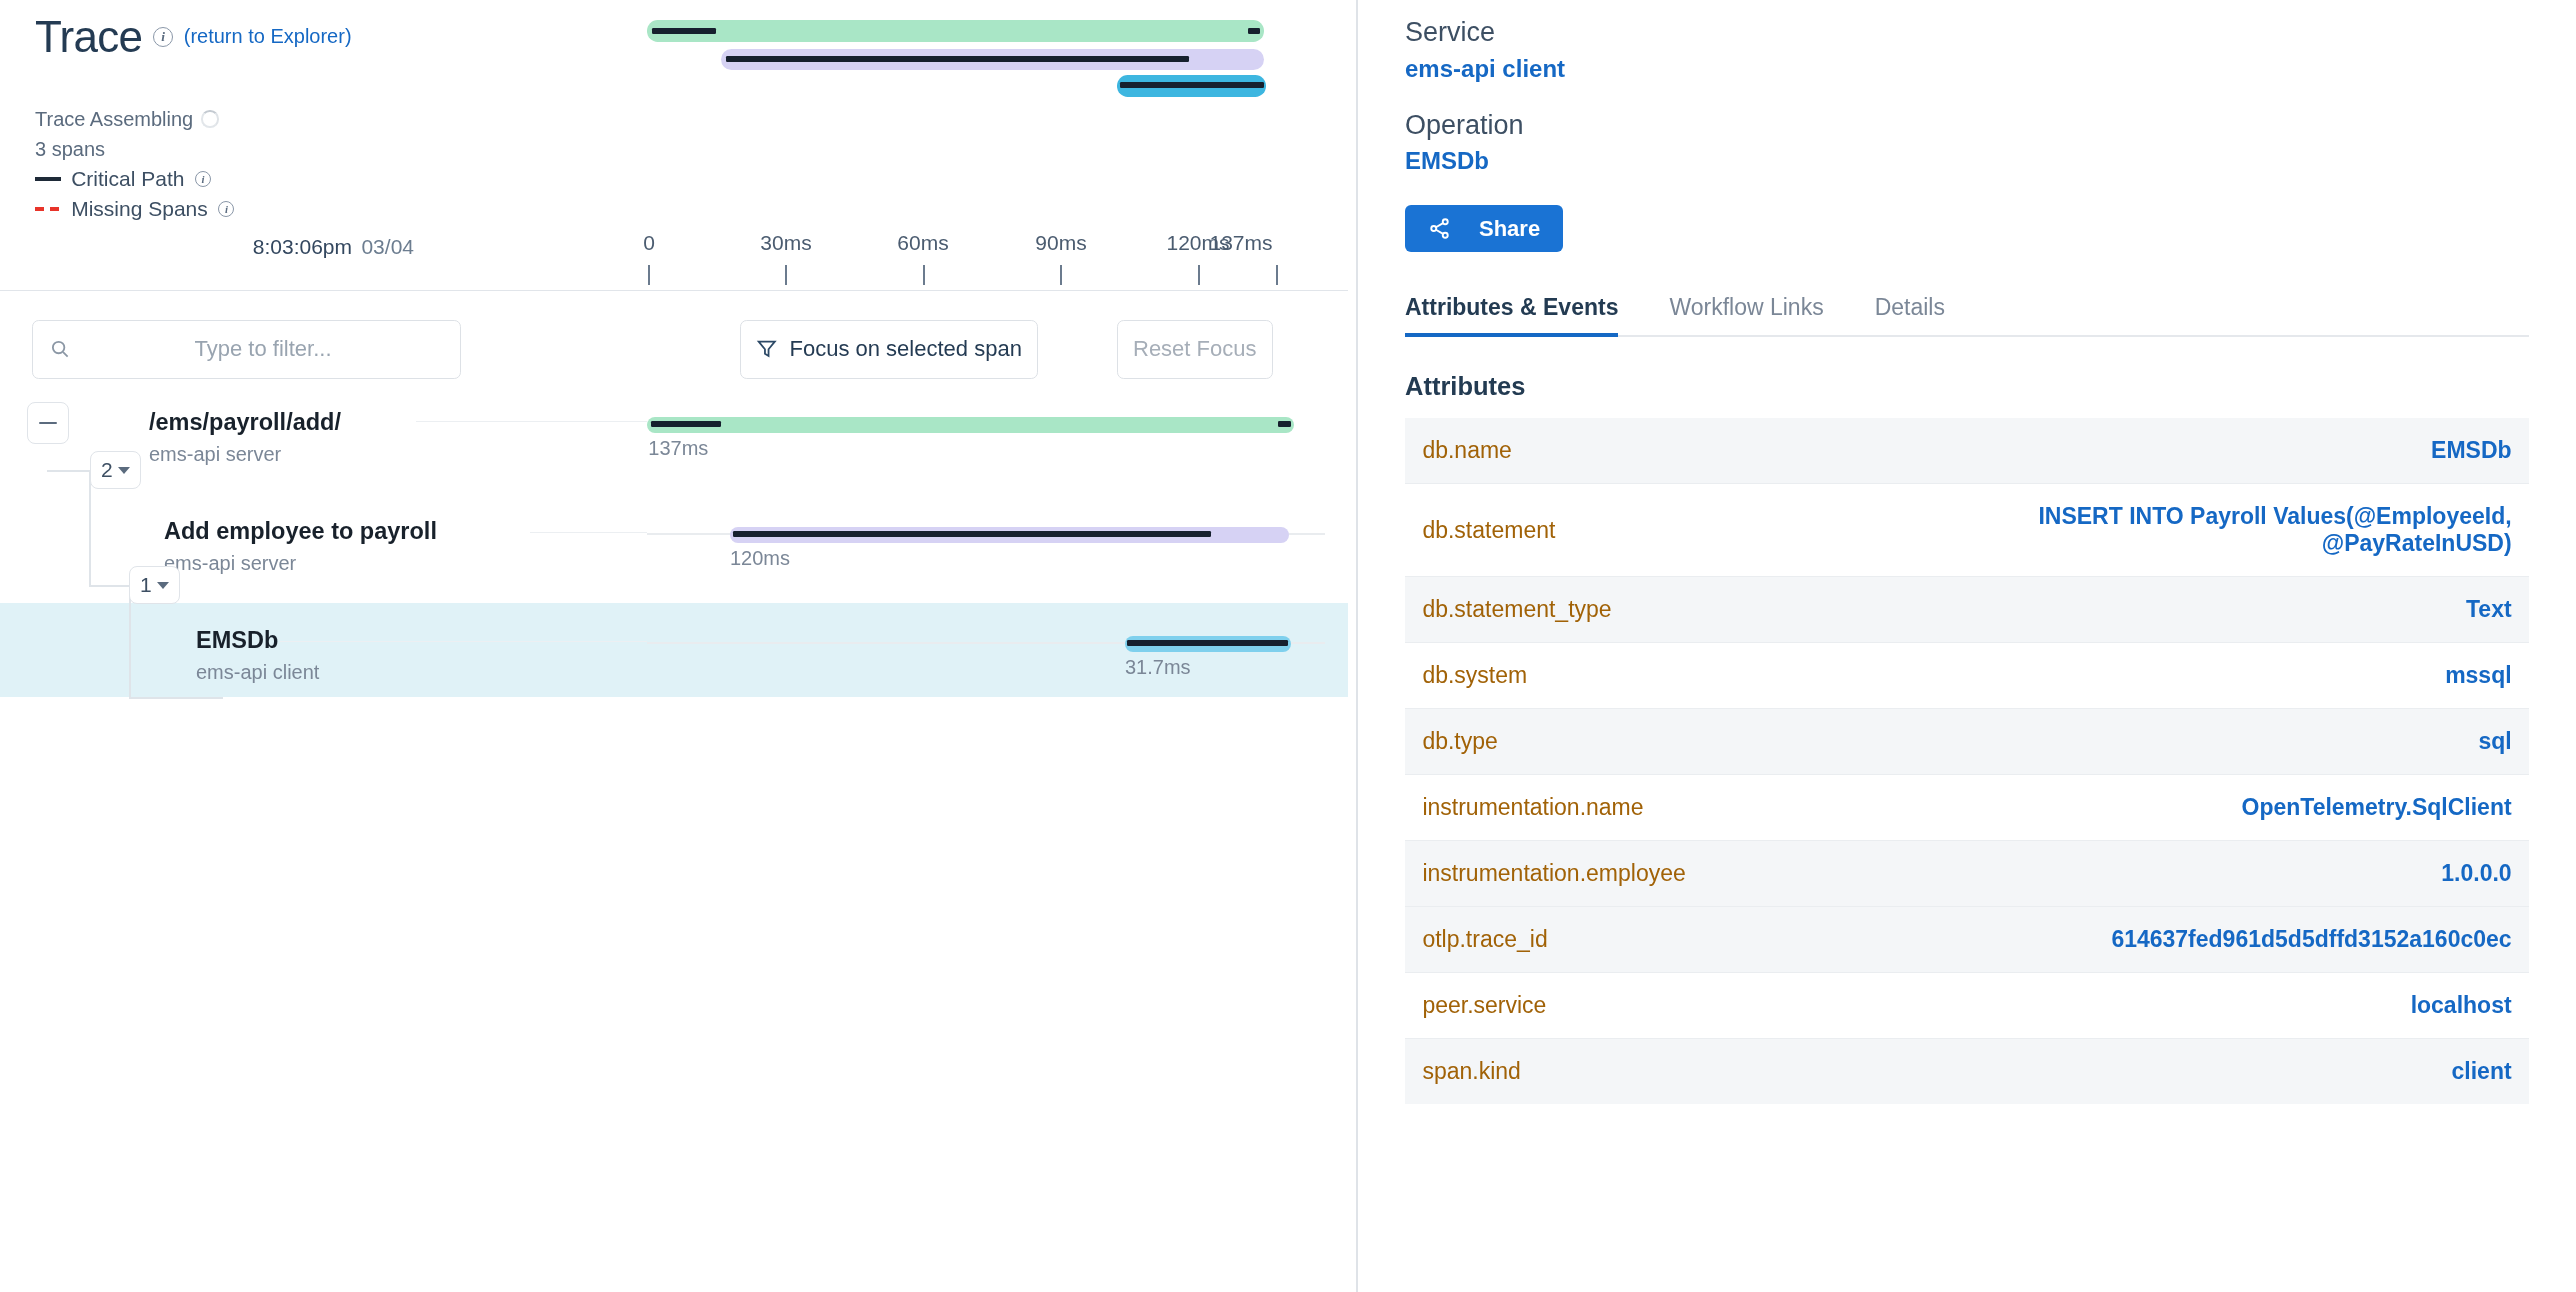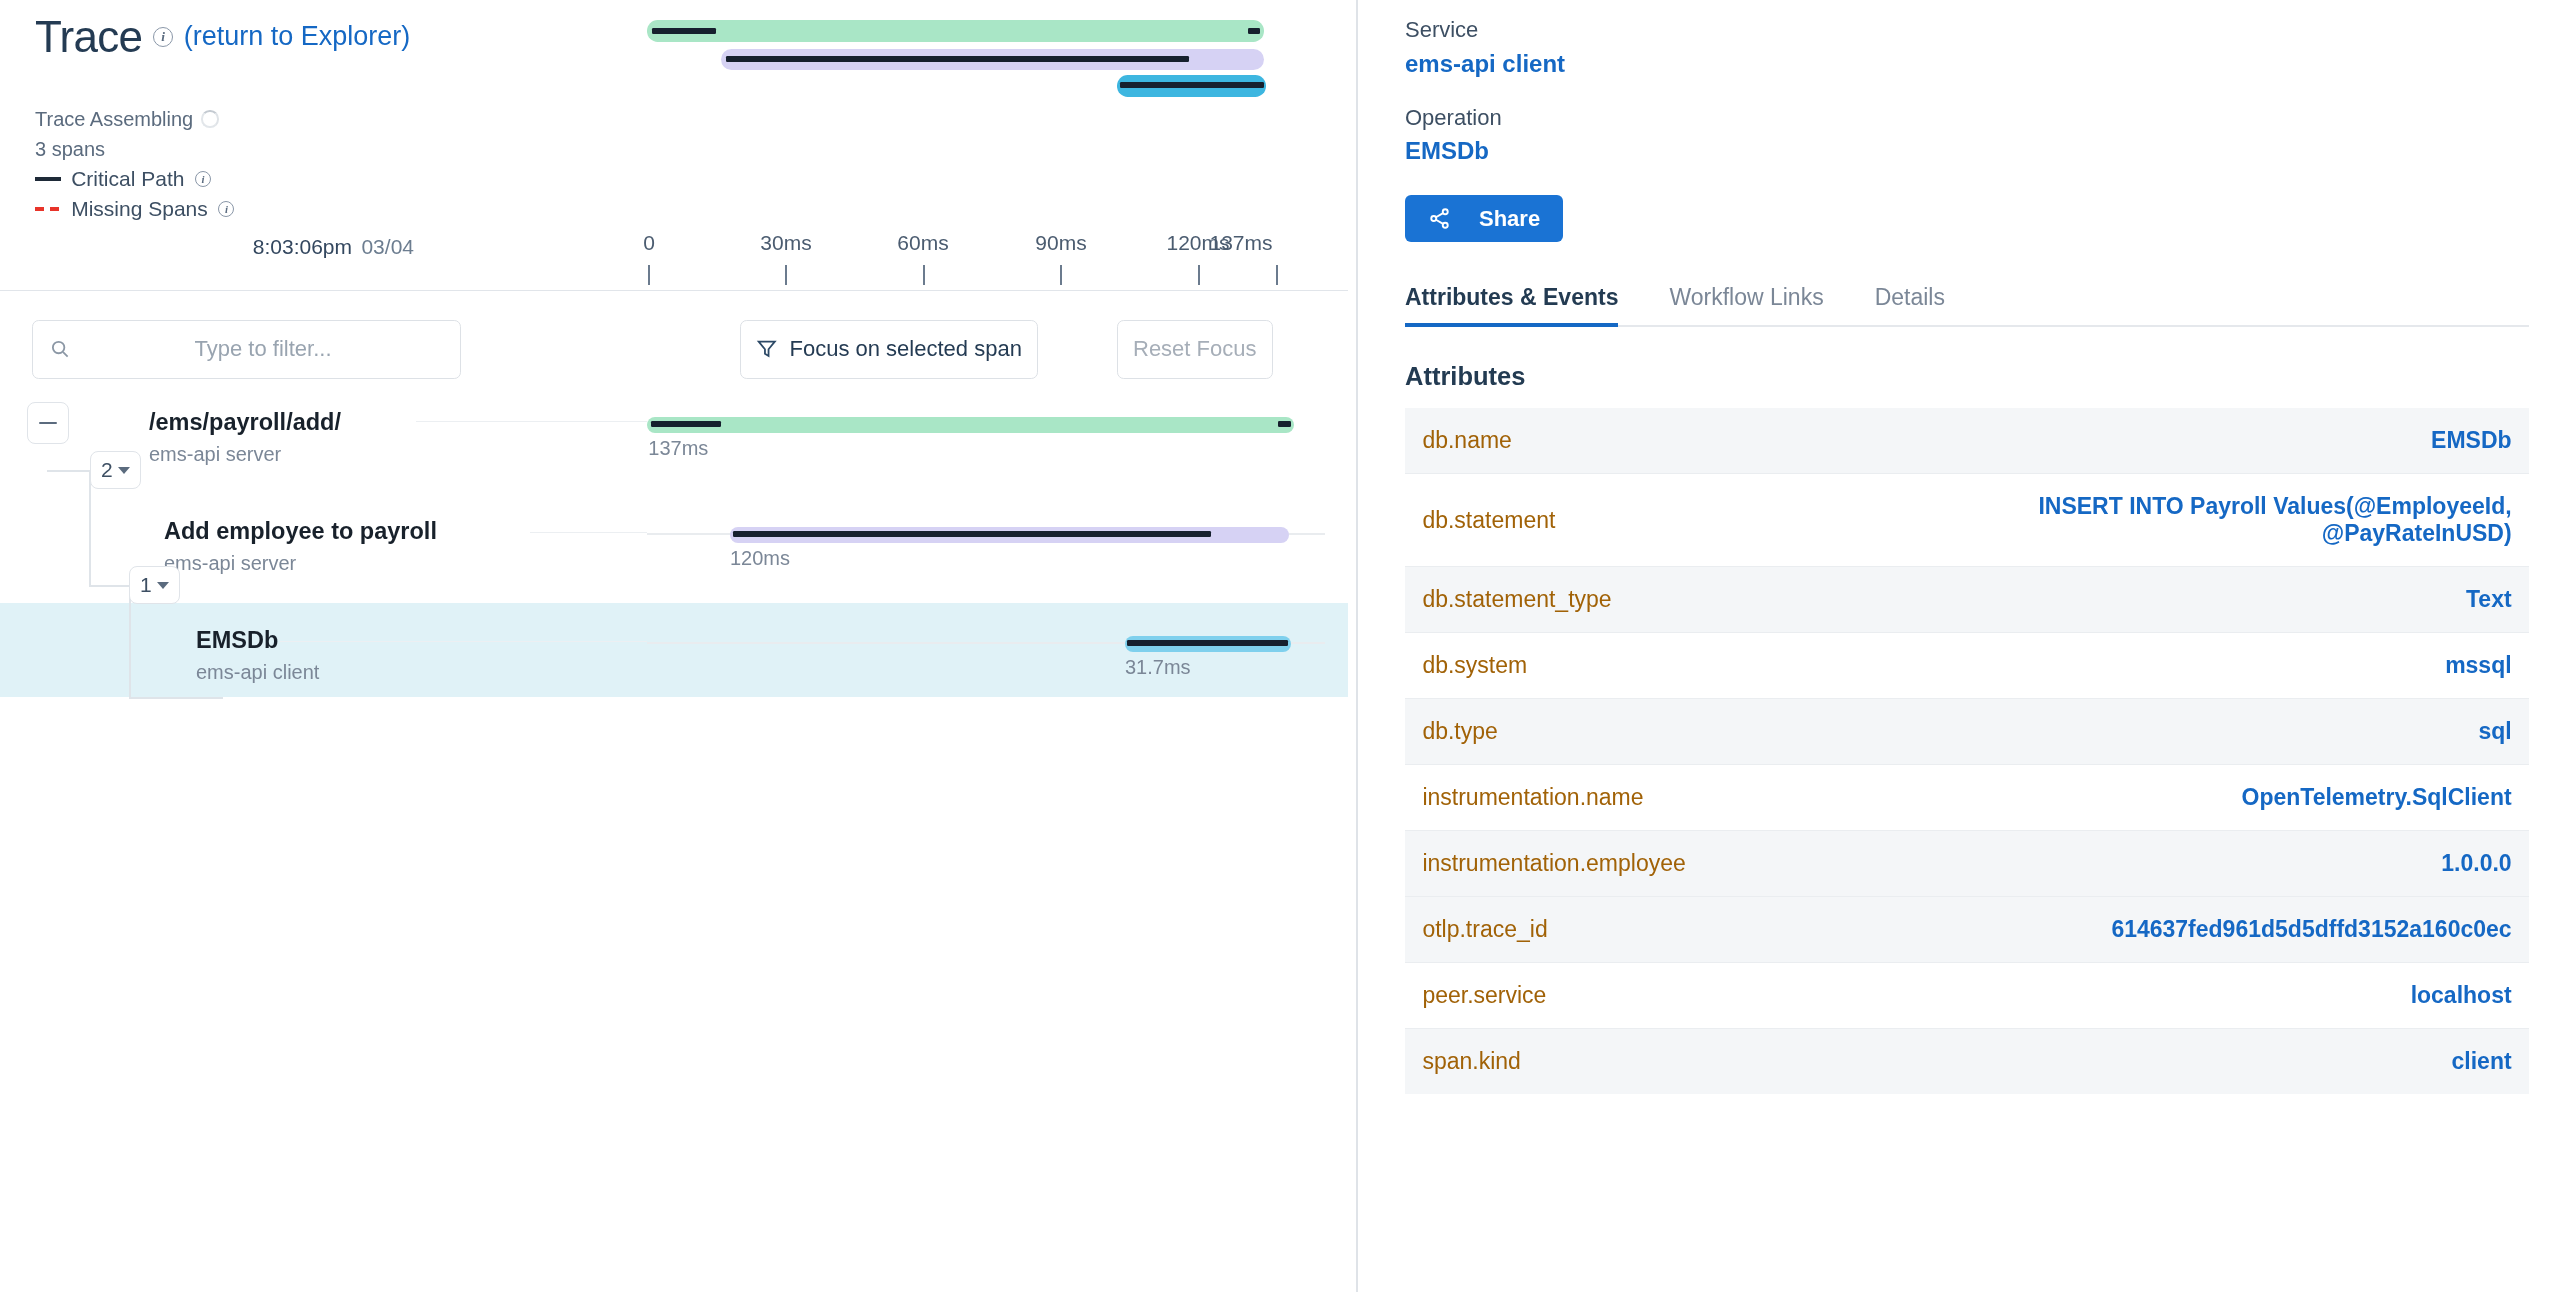--- a/index.html
+++ b/index.html
@@ -28,21 +28,21 @@
     letter-spacing: -0.7px; line-height: 1;
   }
   .info-ico {
     display: inline-flex; align-items: center; justify-content: center;
     border-radius: 50%; border: 1.3px solid #8a97a8; color: #5a6b7f;
     font-family: "Liberation Serif", serif; font-style: italic; font-weight: bold;
   }
   .info-ico.lg { width: 20px; height: 20px; font-size: 13.4px; border-width: 1.7px; }
   .info-ico.sm { width: 16px; height: 16px; font-size: 10.7px; }
   .return-link {
-    font-size: 27px; color: #1568c4; font-weight: 400; cursor: pointer;
+    font-size: 20px; color: #1568c4; font-weight: 400; cursor: pointer;
   }
 
   .meta-block { position: absolute; left: 35px; top: 104px; }
   .meta-line {
     font-size: 20px; color: #5b6b7e; line-height: 30px;
     display: flex; align-items: center; gap: 8px; white-space: nowrap;
   }
   .spinner {
     width: 17.4px; height: 17.4px; border-radius: 50%;
     border: 2px solid #e2e6ea; border-top-color: #c4cad1;
@@ -137,21 +137,21 @@
 
   
   .divider { width: 2px; background: #dfe3e8; flex: 0 0 2px; height: 1293px; }
 
   
   .right-panel {
     flex: 1; height: 1293px; background: #fff; position: relative; padding: 0 0 0 0;
   }
   .rp-inner { padding: 17px 47px 0 47px; }
   .rp-field { margin-bottom: 27px; }
-  .rp-key { font-size: 22px; color: #3d4f63; margin-bottom: 6.7px; }
+  .rp-key { font-size: 27px; color: #3d4f63; margin-bottom: 6.7px; }
   .rp-val { font-size: 24px; color: #1568c4; font-weight: 600; cursor: pointer; }
   .share-btn {
     display: inline-flex; align-items: center; gap: 28px;
     background: #1a73d4; color: #fff; border: 0; border-radius: 6px;
     padding: 10.7px 23px; font-size: 22px; font-weight: 600; cursor: pointer;
     font-family: "Liberation Sans", sans-serif; margin-top: 2.7px;
   }
   .tabs {
     display: flex; gap: 0; margin-top: 42px; border-bottom: 2px solid #e5e8ec;
   }

